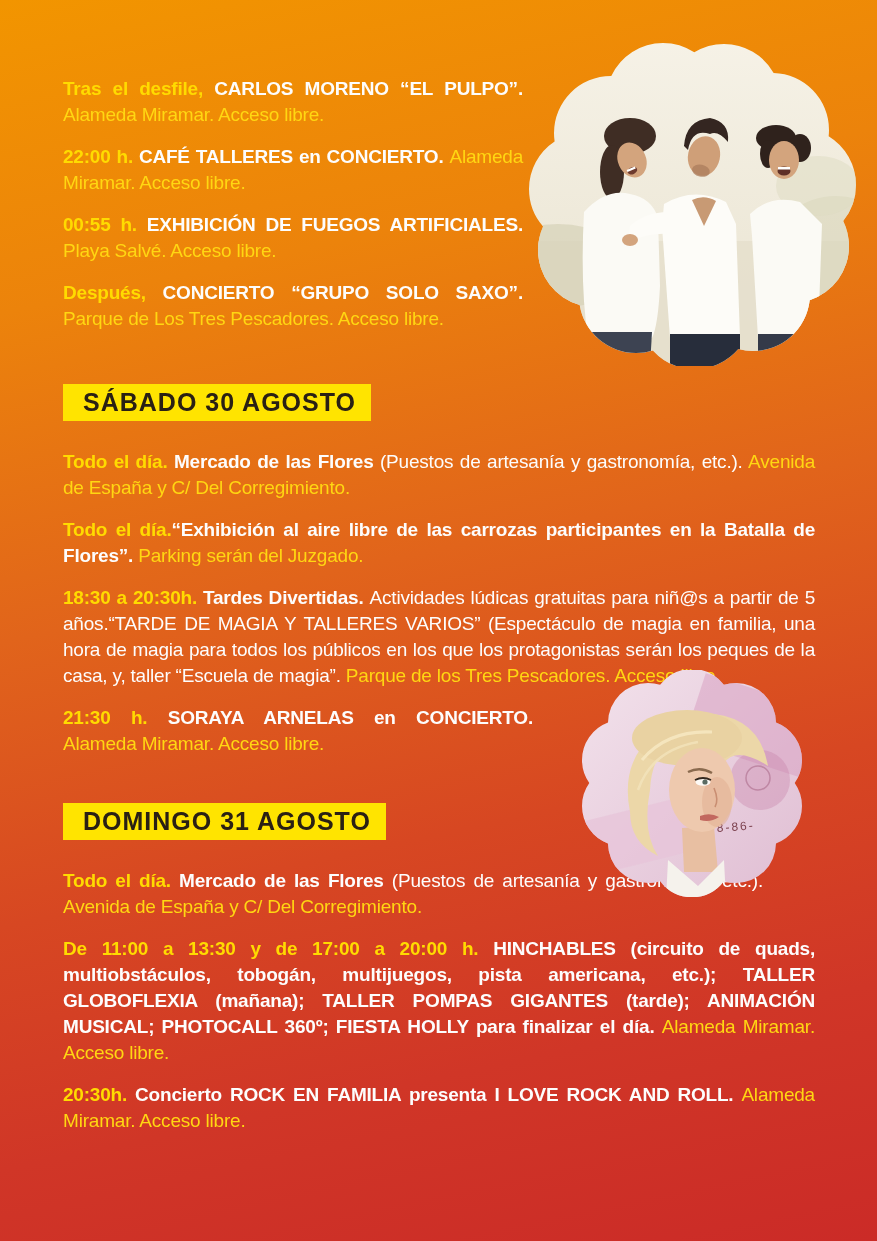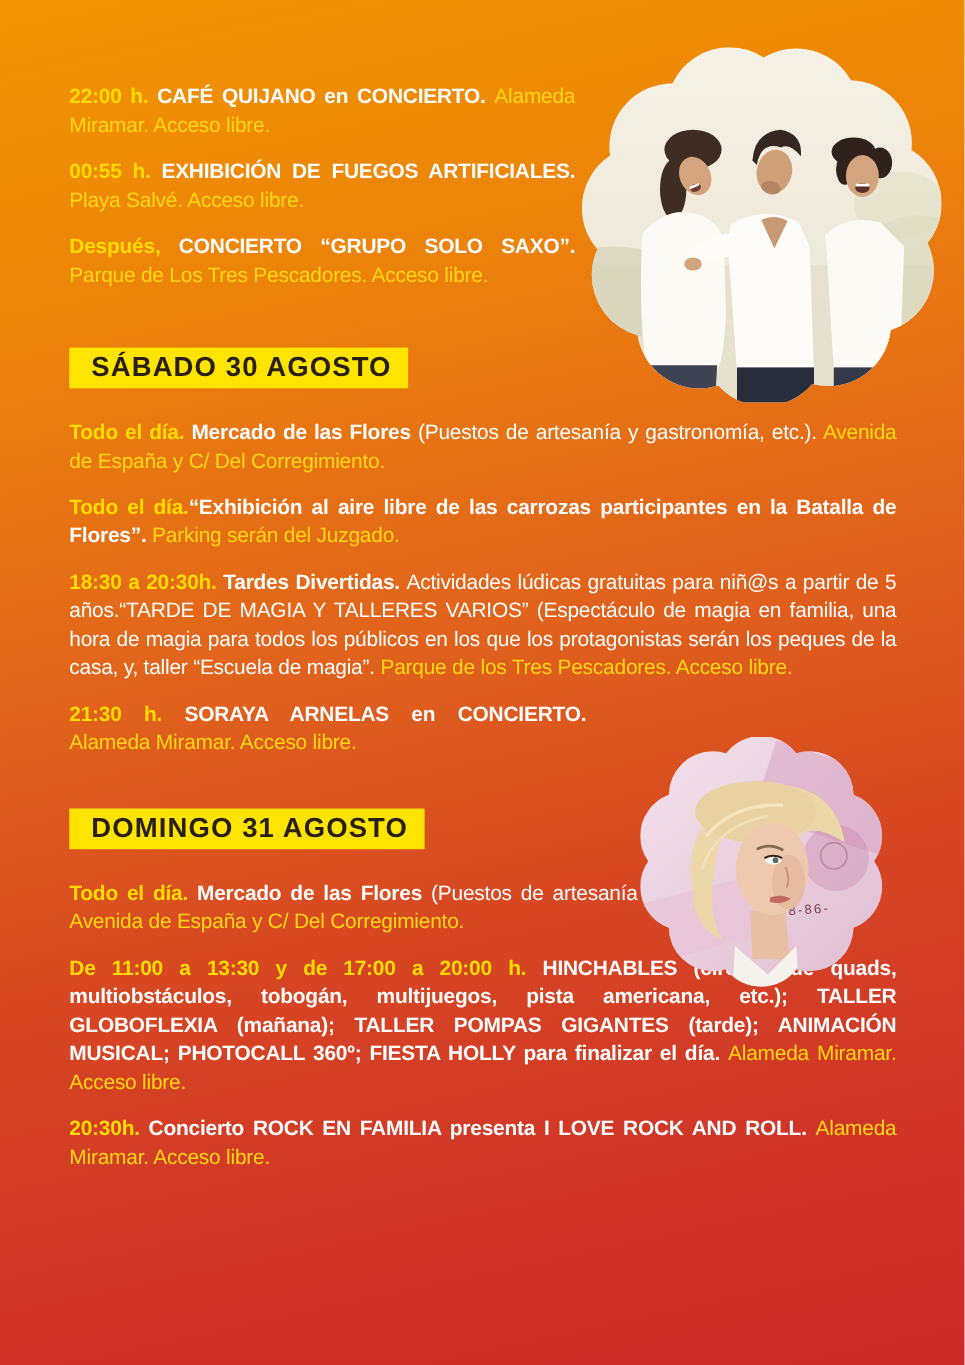--- a/index.html
+++ b/index.html
@@ -46,21 +46,22 @@
   .photo-band{left:518px;top:36px;}
   .photo-singer{left:572px;top:670px;}
 </style>
 </head>
 <body>
 
 <div class="page">
 
   
   <section>
-    <p class="event w-narrow"><span class="t-time">22:00 h. </span><span class="t-title">CAFÉ QUIJANO en CONCIERTO. </span><span class="t-loc">Alameda Miramar. Acceso libre.</span></p>
+    <p class="event w-narrow"><span class="t-time">Tras el desfile, </span><span class="t-title">CARLOS MORENO “EL PULPO”. </span><span class="t-loc">Alameda Miramar. Acceso libre.</span></p>
+    <p class="event w-narrow"><span class="t-time">22:00 h. </span><span class="t-title">CAFÉ TALLERES en CONCIERTO. </span><span class="t-loc">Alameda Miramar. Acceso libre.</span></p>
     <p class="event w-narrow"><span class="t-time">00:55 h. </span><span class="t-title">EXHIBICIÓN DE FUEGOS ARTIFICIALES. </span><span class="t-loc">Playa Salvé. Acceso libre.</span></p>
     <p class="event w-narrow"><span class="t-time">Después, </span><span class="t-title">CONCIERTO “GRUPO SOLO SAXO”. </span><span class="t-loc">Parque de Los Tres Pescadores. Acceso libre.</span></p>
   </section>
 
   
   <div class="badge"><span class="badge-text">SÁBADO 30 AGOSTO</span></div>
 
   <section>
     <p class="event w-full"><span class="t-time">Todo el día. </span><span class="t-title">Mercado de las Flores </span><span class="t-body">(Puestos de artesanía y gastronomía, etc.). </span><span class="t-loc">Avenida de España y C/ Del Corregimiento.</span></p>
     <p class="event w-full"><span class="t-time">Todo el día.</span><span class="t-title">“Exhibición al aire libre de las carrozas participantes en la Batalla de Flores”. </span><span class="t-loc">Parking serán del Juzgado.</span></p>

